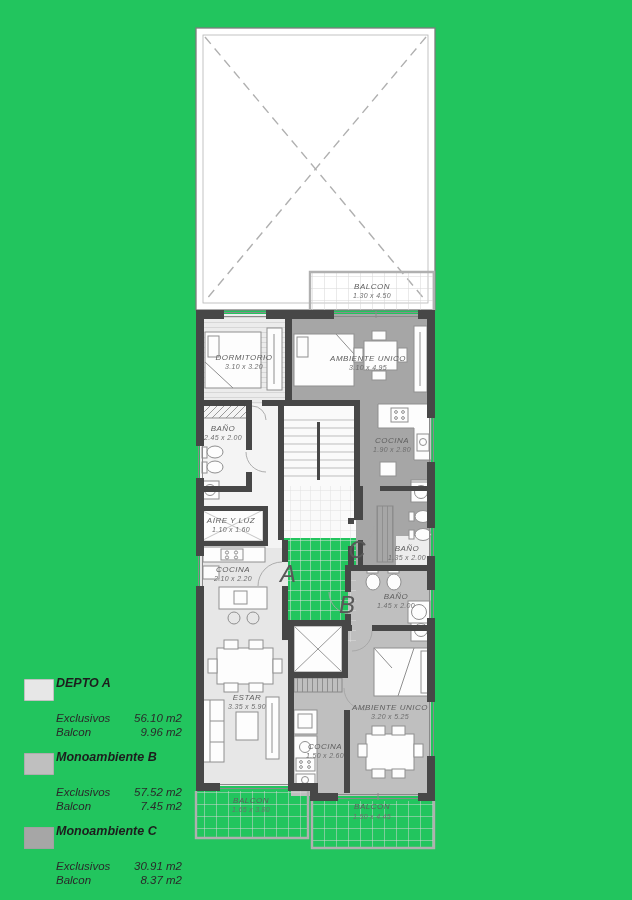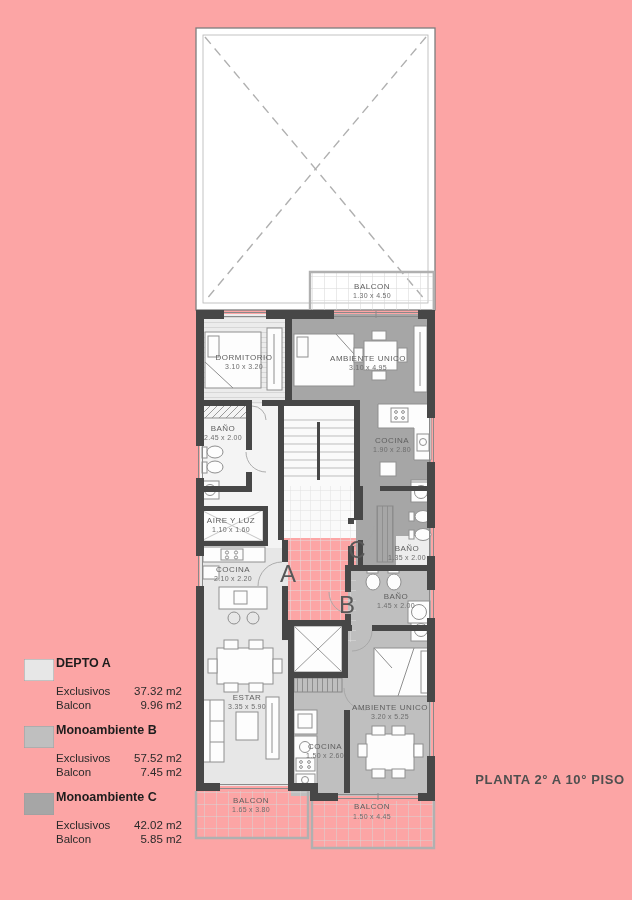--- a/index.html
+++ b/index.html
@@ -1,28 +1,28 @@
 <!DOCTYPE html>
 <html><head>
 <meta charset="utf-8">
 <style>
   html,body{margin:0;padding:0;background:#fff;}
-  .canvas{position:relative;width:632px;height:900px;background:#fca5a5;overflow:hidden;
-          font-family:"Liberation Sans",sans-serif;}
+  .canvas{position:relative;width:632px;height:900px;background:#22c55e;overflow:hidden;
+          font-family:"Liberation Sans",sans-serif;font-style:italic;}
   .plan-svg{position:absolute;left:0;top:0;}
   
   .rlabel{font-size:8px;fill:#5f5f5f;letter-spacing:.5px;text-anchor:middle;}
   .rdims{font-size:7px;fill:#6e6e6e;letter-spacing:.3px;text-anchor:middle;}
   .marker{font-size:24px;fill:#585858;text-anchor:middle;}
   
-  .legend{position:absolute;left:24px;top:656px;width:164px;}
+  .legend{position:absolute;left:24px;top:676px;width:164px;}
   .legend-item{position:relative;padding-left:32px;margin-bottom:11px;}
   .swatch{position:absolute;left:0;top:3px;}
   .legend-name{font-size:12.5px;font-weight:bold;color:#1d1d1d;line-height:15px;display:block;}
-  .legend-rows{margin-top:13px;}
+  .legend-rows{margin-top:20px;}
   .legend-row{display:flex;justify-content:space-between;width:126px;
               font-size:11.5px;color:#2a2a2a;line-height:14px;}
   .legend-row .val{text-align:right;}
   
   .plan-title{position:absolute;left:468px;top:772px;width:164px;text-align:center;
               font-size:13px;font-weight:bold;letter-spacing:.6px;color:#4f4f4f;white-space:nowrap;}
 </style>
 </head>
 <body>
 
@@ -408,21 +408,21 @@
 
 <div class="legend">
   <div class="legend-item">
     <svg class="swatch" width="30" height="22">
       <rect width="30" height="22" stroke="#9c9c9c" fill="#e7e7e7"></rect>
     </svg>
     <span class="legend-name">DEPTO A</span>
     <div class="legend-rows">
       <div class="legend-row">
         <span>Exclusivos</span>
-        <span class="val">37.32 m2</span>
+        <span class="val">56.10 m2</span>
       </div>
       <div class="legend-row">
         <span>Balcon</span>
         <span class="val">9.96 m2</span>
       </div>
     </div>
   </div>
 
   <div class="legend-item">
     <svg class="swatch" width="30" height="22">
@@ -442,25 +442,24 @@
   </div>
 
   <div class="legend-item">
     <svg class="swatch" width="30" height="22">
       <rect width="30" height="22" stroke="#9c9c9c" fill="#a6a6a6"></rect>
     </svg>
     <span class="legend-name">Monoambiente C</span>
     <div class="legend-rows">
       <div class="legend-row">
         <span>Exclusivos</span>
-        <span class="val">42.02 m2</span>
+        <span class="val">30.91 m2</span>
       </div>
       <div class="legend-row">
         <span>Balcon</span>
-        <span class="val">5.85 m2</span>
+        <span class="val">8.37 m2</span>
       </div>
     </div>
   </div>
 </div>
 
-<div class="plan-title">PLANTA 2° A 10° PISO</div>
 
 </div>
 
 </body></html>

